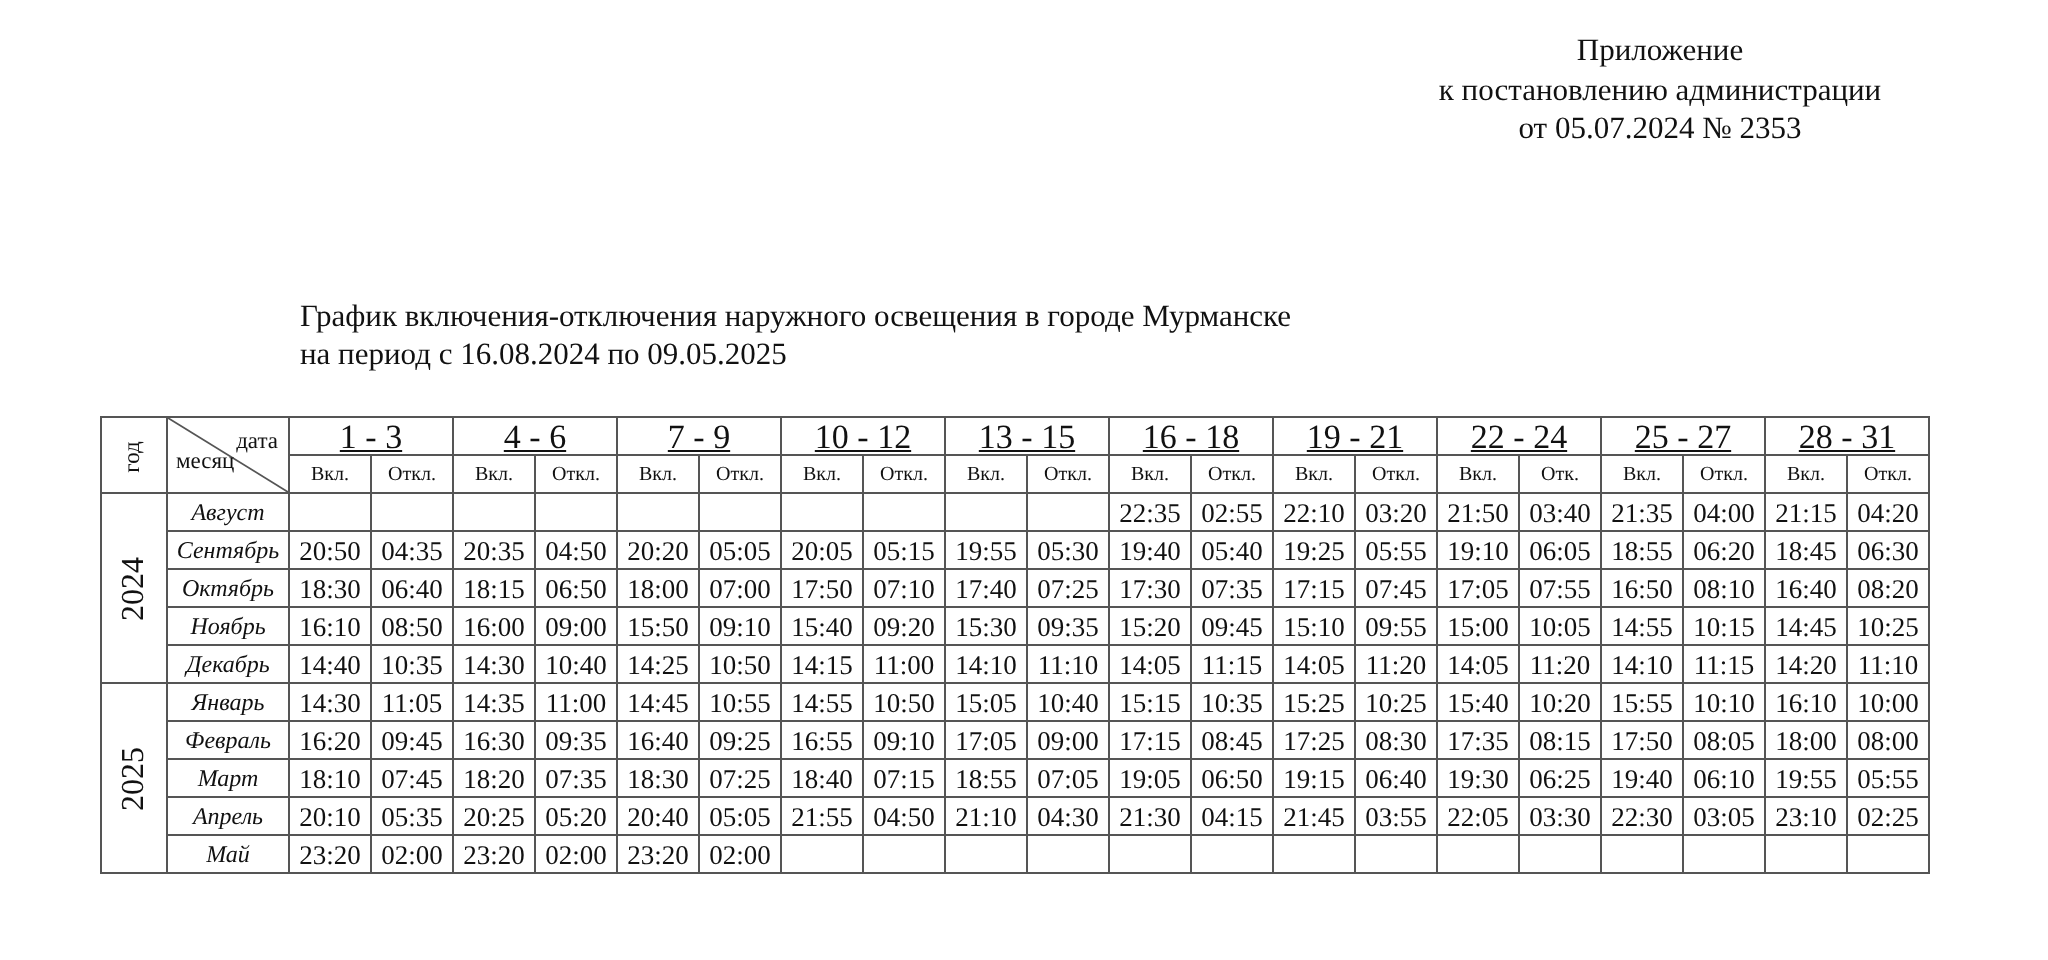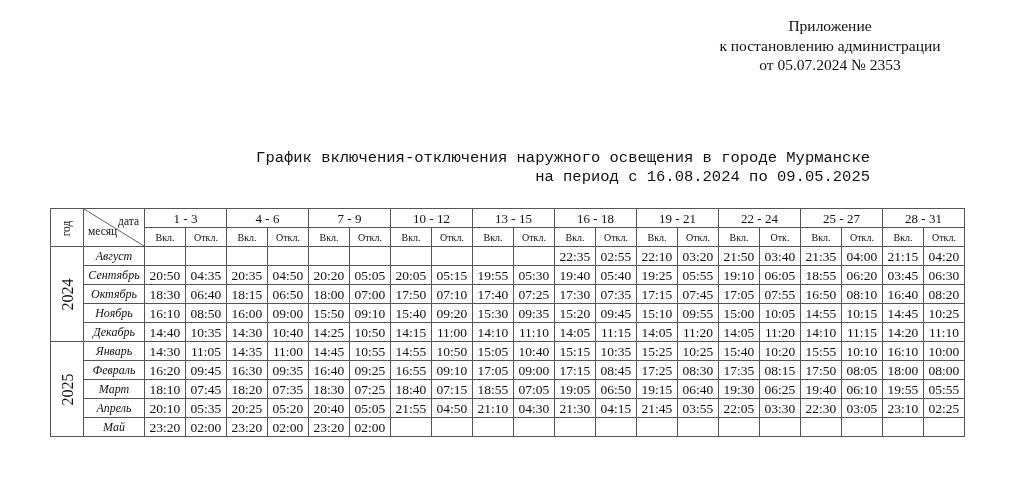--- a/index.html
+++ b/index.html
@@ -1,28 +1,28 @@
 <!DOCTYPE html>
 <html><head>
 <meta charset="utf-8">
 <style>
   html, body { margin:0; padding:0; background:#ffffff; }
   body { width:1024px; height:480px; position:relative; overflow:hidden;
          font-family:"Liberation Serif", "DejaVu Serif", serif; color:#111; }
   .appendix { position:absolute; left:690px; top:16px; width:280px; text-align:center;
               font-size:15.5px; line-height:19.5px; }
   .appendix div { white-space:nowrap; }
-  .title { position:absolute; left:150px; top:149px; width:720px; text-align:right;
-           font-size:15.5px; line-height:19px;font-family:Liberation Mono, monospace; }
+  .title { position:absolute; left:150px; top:149px; width:720px; text-align:left;
+           font-size:15.5px; line-height:19px; }
   table.sched { position:absolute; left:50px; top:208px; border-collapse:collapse;
                 font-size:13px; }
   table.sched td, table.sched th { border:1px solid #555; padding:0; text-align:center;
                 font-weight:normal; height:18px; line-height:17px; white-space:nowrap; }
   table.sched { border:1.5px solid #333; }
-  th.hdr-range { height:21px; font-size:13px; }
+  th.hdr-range { height:21px; font-size:17px;text-decoration:underline; }
   th.hdr-sub { height:21px; font-size:10px; }
   th.year-h { width:22px; position:relative; }
   th.year-h span { display:inline-block; transform:rotate(-90deg); font-size:11.5px; }
   th.diag { width:60px; position:relative; font-size:11.5px; }
   th.diag svg { position:absolute; left:0; top:0; width:100%; height:100%; }
   th.diag .d1 { position:absolute; right:5px; top:4px; }
   th.diag .d2 { position:absolute; left:4px; bottom:6px; }
   td.year { position:relative; font-size:16px; }
   td.year span { display:inline-block; transform:rotate(-90deg); }
   td.month { width:60px; font-size:12px;font-style:italic; }
@@ -128,21 +128,21 @@
         <td class="t">19:55</td>
         <td class="t">05:30</td>
         <td class="t">19:40</td>
         <td class="t">05:40</td>
         <td class="t">19:25</td>
         <td class="t">05:55</td>
         <td class="t">19:10</td>
         <td class="t">06:05</td>
         <td class="t">18:55</td>
         <td class="t">06:20</td>
-        <td class="t">03:45</td>
+        <td class="t">18:45</td>
         <td class="t">06:30</td>
       </tr>
       <tr>
         <td class="month">Октябрь</td>
         <td class="t">18:30</td>
         <td class="t">06:40</td>
         <td class="t">18:15</td>
         <td class="t">06:50</td>
         <td class="t">18:00</td>
         <td class="t">07:00</td>

